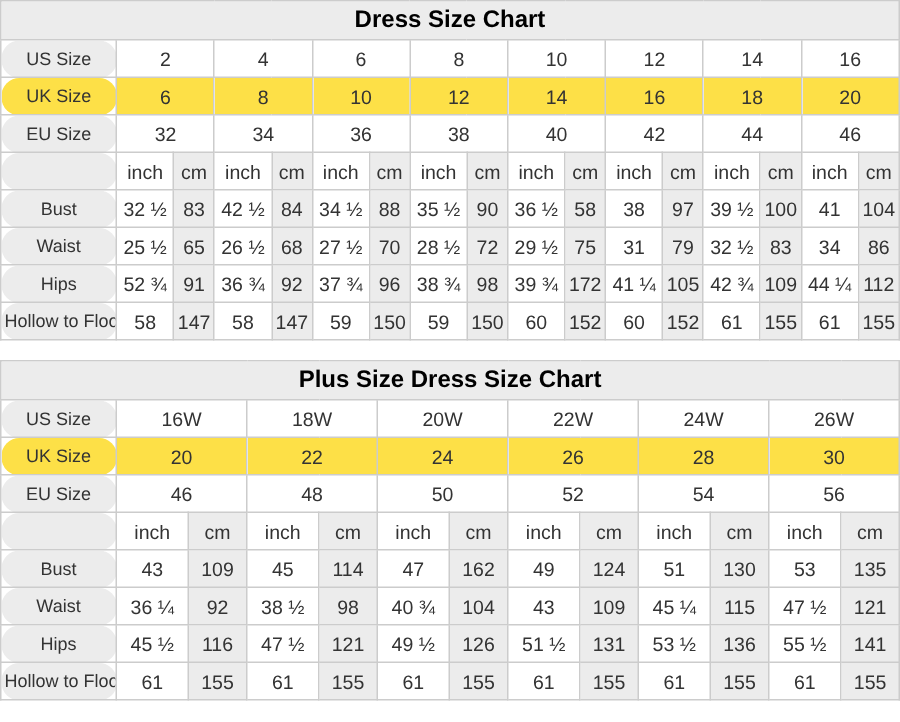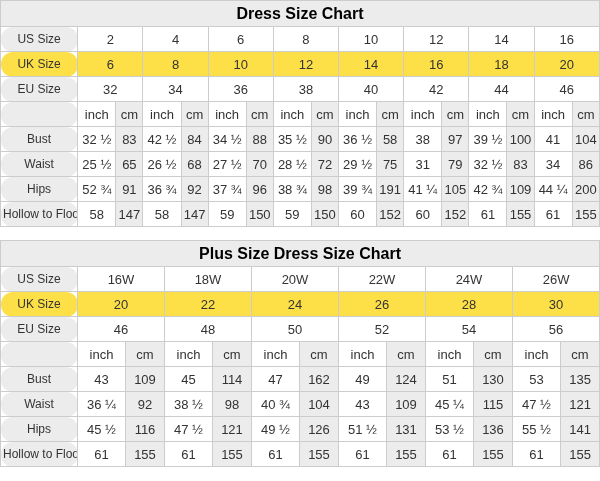--- a/index.html
+++ b/index.html
@@ -168,27 +168,27 @@
         <td class="lbl">Hips</td>
         <td class="in">52 ¾</td>
           <td class="cm">91</td>
         <td class="in">36 ¾</td>
           <td class="cm">92</td>
         <td class="in">37 ¾</td>
           <td class="cm">96</td>
         <td class="in">38 ¾</td>
           <td class="cm">98</td>
         <td class="in">39 ¾</td>
-          <td class="cm">191</td>
+          <td class="cm">172</td>
         <td class="in">41 ¼</td>
           <td class="cm">105</td>
         <td class="in">42 ¾</td>
           <td class="cm">109</td>
         <td class="in">44 ¼</td>
-          <td class="cm">200</td>
+          <td class="cm">112</td>
       </tr>
       <tr>
         <td class="lbl">Hollow to Floor</td>
         <td class="in">58</td>
           <td class="cm">147</td>
         <td class="in">58</td>
           <td class="cm">147</td>
         <td class="in">59</td>
           <td class="cm">150</td>
         <td class="in">59</td>

